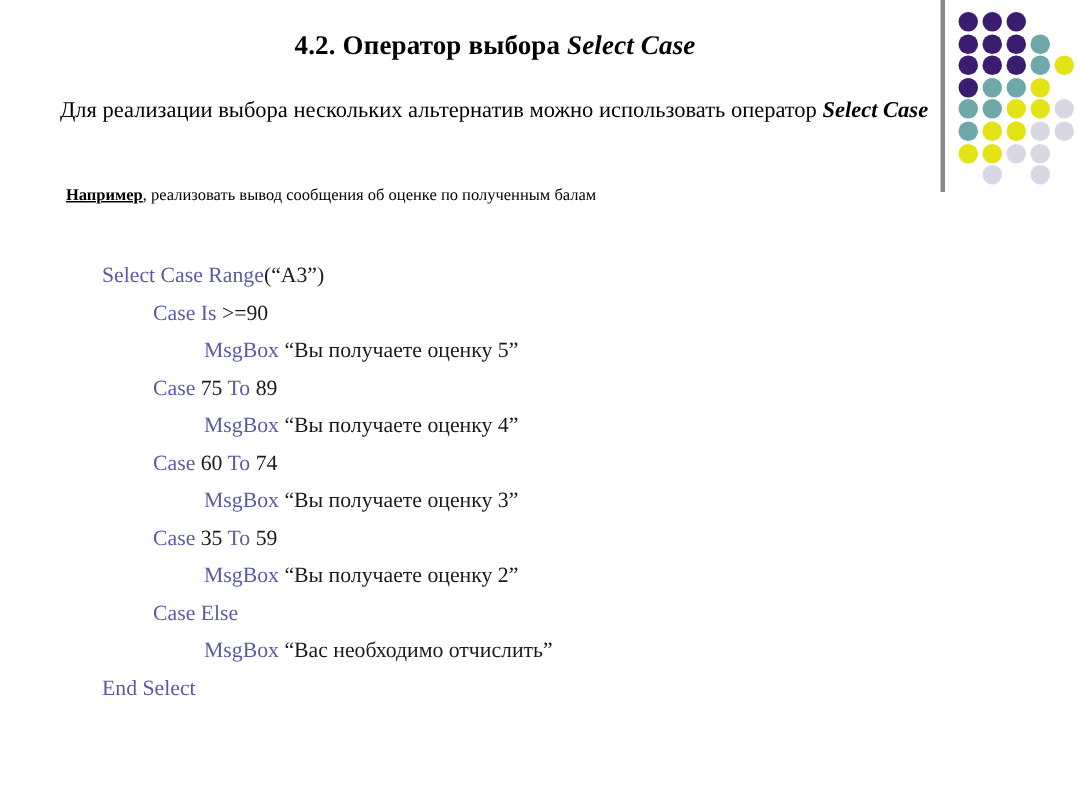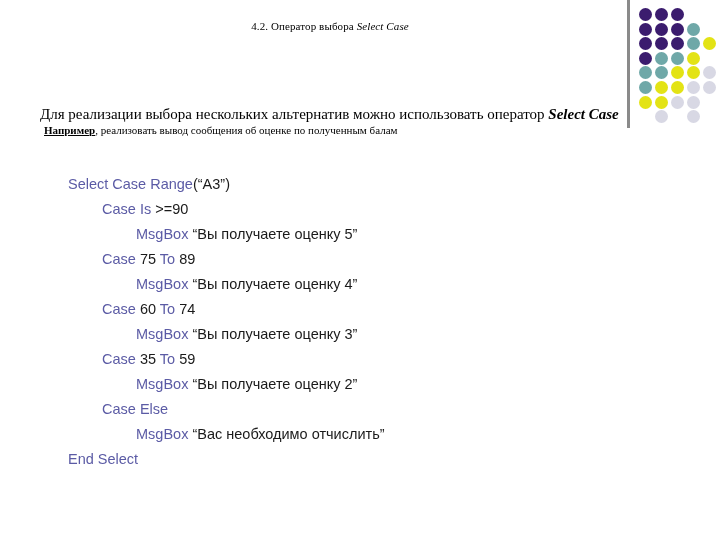--- a/index.html
+++ b/index.html
@@ -45,40 +45,39 @@
     border-radius: 50%;
   }
 
   
   #slide-title {
     position: absolute;
     top: 20px;
     left: 40px;
     width: 580px;
     text-align: center;
-    font-size: 11px;
-    font-weight: normal;
+    font-size: 18px;
+    font-weight: bold;
     color: #000000;
     letter-spacing: 0.1px;
   }
   #slide-title .ital {
     font-style: italic;
   }
 
   #intro-paragraph {
     position: absolute;
     top: 63px;
     left: 40px;
     width: 580px;
     font-size: 15px;
     line-height: 23px;
     color: #000000;
     text-align: justify;
     text-justify: inter-word;
-    margin-top: 40px;
   }
   #intro-paragraph .bolditalic {
     font-weight: bold;
     font-style: italic;
   }
 
   #example-line {
     position: absolute;
     top: 119px;
     left: 44px;
@@ -90,21 +89,21 @@
   #example-line .bu {
     font-weight: bold;
     text-decoration: underline;
   }
 
   
   #code-block {
     position: absolute;
     top: 172px;
     left: 68px;
-    font-family: Liberation Sans, sans-serif;
+    font-family: Liberation Serif, serif;
     font-size: 14.5px;
     line-height: 25px;
     color: #000000;
     white-space: pre;
   }
   .code-line {
     white-space: pre;
     height: 25px;
   }
   .ind0 { padding-left: 0px; }

